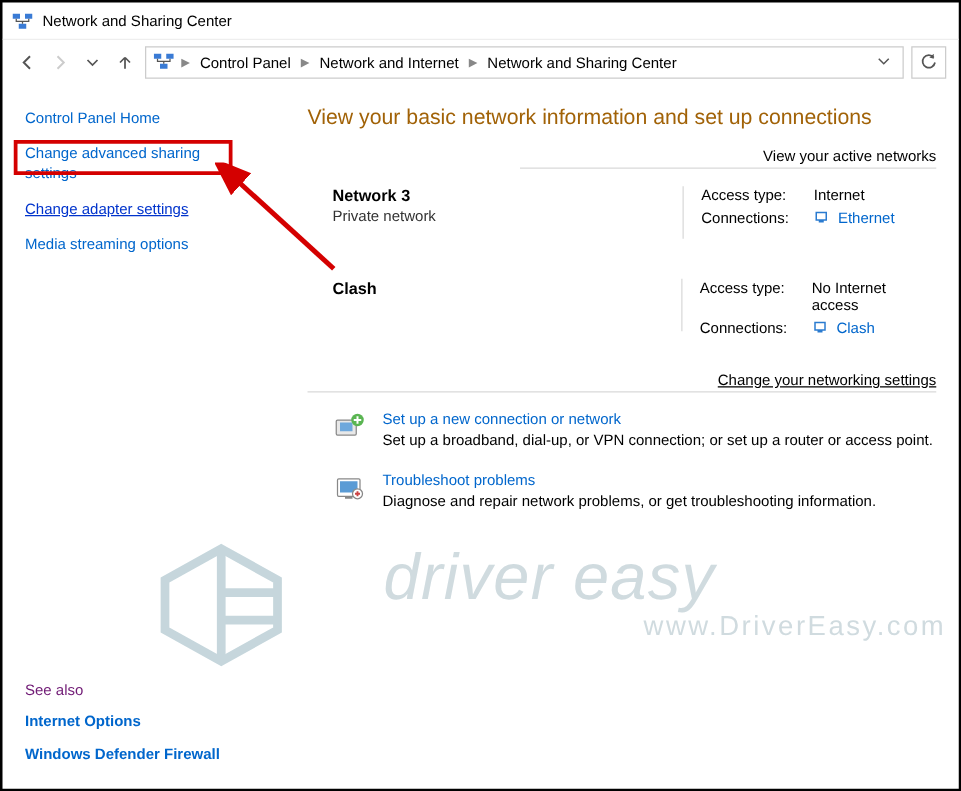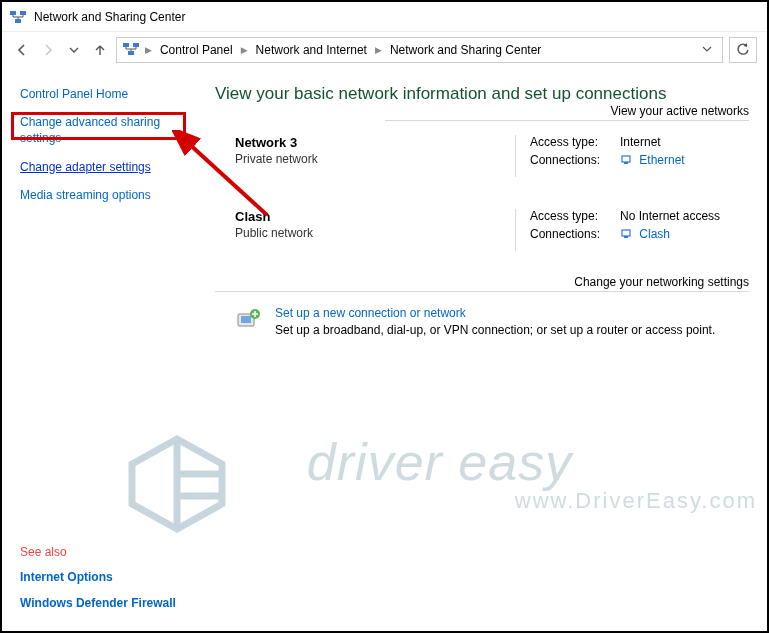--- a/index.html
+++ b/index.html
@@ -64,20 +64,21 @@
   .refresh-btn {
     width: 28px; height: 26px;
     border: 1px solid #ccc;
     display: flex; align-items:center; justify-content:center;
     font-size: 14px;
   }
   
   .body {
     display: flex;
     height: calc(100% - 66px);
+    gap: 31px;
   }
   .sidebar {
     width: 207px;
     padding: 18px 14px 14px 18px;
     font-size: 12px;
     position: relative;
   }
   .sidebar a, .sidebar .link {
     color: #0066cc;
     text-decoration: none;
@@ -94,32 +95,33 @@
     border: 3px solid #d40000;
     pointer-events: none;
   }
   .arrow-svg { position: absolute; pointer-events: none; }
 
   .seealso-block {
     position: absolute;
     bottom: 10px;
     left: 18px;
   }
-  .seealso-block .heading { color: #ef4444; margin-bottom: 10px; }
+  .seealso-block .heading { color: #701a75; margin-bottom: 10px; }
   .seealso-block .item { margin-bottom: 10px; color: #0066cc; font-weight: bold; }
 
   
   .main {
     flex: 1;
     padding: 16px 18px 10px 6px;
   }
   .page-title {
-    color: #14532d;
+    color: #a16207;
     font-size: 17px;
     font-weight: 400;
+    margin-bottom: 14px;
   }
   .section-label {
     font-size: 12px;
     color: #000;
     margin-bottom: 2px;
     text-align: right;
   }
   .hr { border: none; border-top: 1px solid #d9d9d9; }
   .hr.short { margin-left: 170px; }
 
@@ -141,21 +143,21 @@
   .network-right .label { width: 90px; }
   .network-right .val { }
   .ethernet-link, .blue-link { color: #0066cc; cursor: pointer; }
   .eth-icon {
     display: inline-block;
     width: 12px; height: 12px;
     margin-right: 4px;
     vertical-align: -2px;
   }
 
-  .settings-heading { margin-top: 6px; }
+  .settings-heading { margin-top: 6px; text-decoration: underline; }
   .settings-block { padding: 14px 0 0 20px; }
   .settings-item {
     display: flex;
     margin-bottom: 18px;
     gap: 12px;
   }
   .settings-item .icon {
     width: 28px; height: 28px;
     flex: 0 0 28px;
     display:flex;align-items:center;justify-content:center;
@@ -298,21 +300,20 @@
             </span>
             <span class="ethernet-link">Ethernet</span>
           </span>
         </div>
       </div>
     </div>
 
     <div class="network-block">
       <div class="network-left">
         <div class="name">Clash</div>
-        <div class="type">Public network</div>
       </div>
       <div class="vsep"></div>
       <div class="network-right">
         <div class="row">
           <span class="label">Access type:</span>
           <span class="val">No Internet access</span>
         </div>
         <div class="row">
           <span class="label">Connections:</span>
           <span class="val">
@@ -339,20 +340,35 @@
             <rect x="6" y="10" width="10" height="7" fill="#6ea8dc"></rect>
             <circle cx="20" cy="8" r="5" fill="#5ab552"></circle>
             <path d="M20 5 V11 M17 8 H23" stroke="#fff" stroke-width="1.6"></path>
           </svg>
         </span>
         <div>
           <div class="title">Set up a new connection or network</div>
           <div class="desc">Set up a broadband, dial-up, or VPN connection; or set up a router or access point.</div>
         </div>
       </div>
+      <div class="settings-item">
+        <span class="icon">
+          <svg viewBox="0 0 28 28" width="28" height="28">
+            <rect x="4" y="6" width="18" height="14" rx="1" fill="#fff" stroke="#888"></rect>
+            <rect x="6" y="8" width="14" height="9" fill="#5a9bd5"></rect>
+            <rect x="10" y="20" width="6" height="2" fill="#888"></rect>
+            <circle cx="20" cy="18" r="4" fill="#fff" stroke="#888"></circle>
+            <path d="M20 16 V20 M22 18 H18" stroke="#c44" stroke-width="1.5"></path>
+          </svg>
+        </span>
+        <div>
+          <div class="title">Troubleshoot problems</div>
+          <div class="desc">Diagnose and repair network problems, or get troubleshooting information.</div>
+        </div>
+      </div>
     </div>
   </div>
 </div>
 
 <svg class="arrow-svg" style="left:170px; top:128px;" width="110" height="100">
   <defs>
     <marker id="ah" markerWidth="10" markerHeight="10" refX="2" refY="3" orient="auto">
       <path d="M0,0 L0,6 L8,3 z" fill="#d40000"></path>
     </marker>
   </defs>

